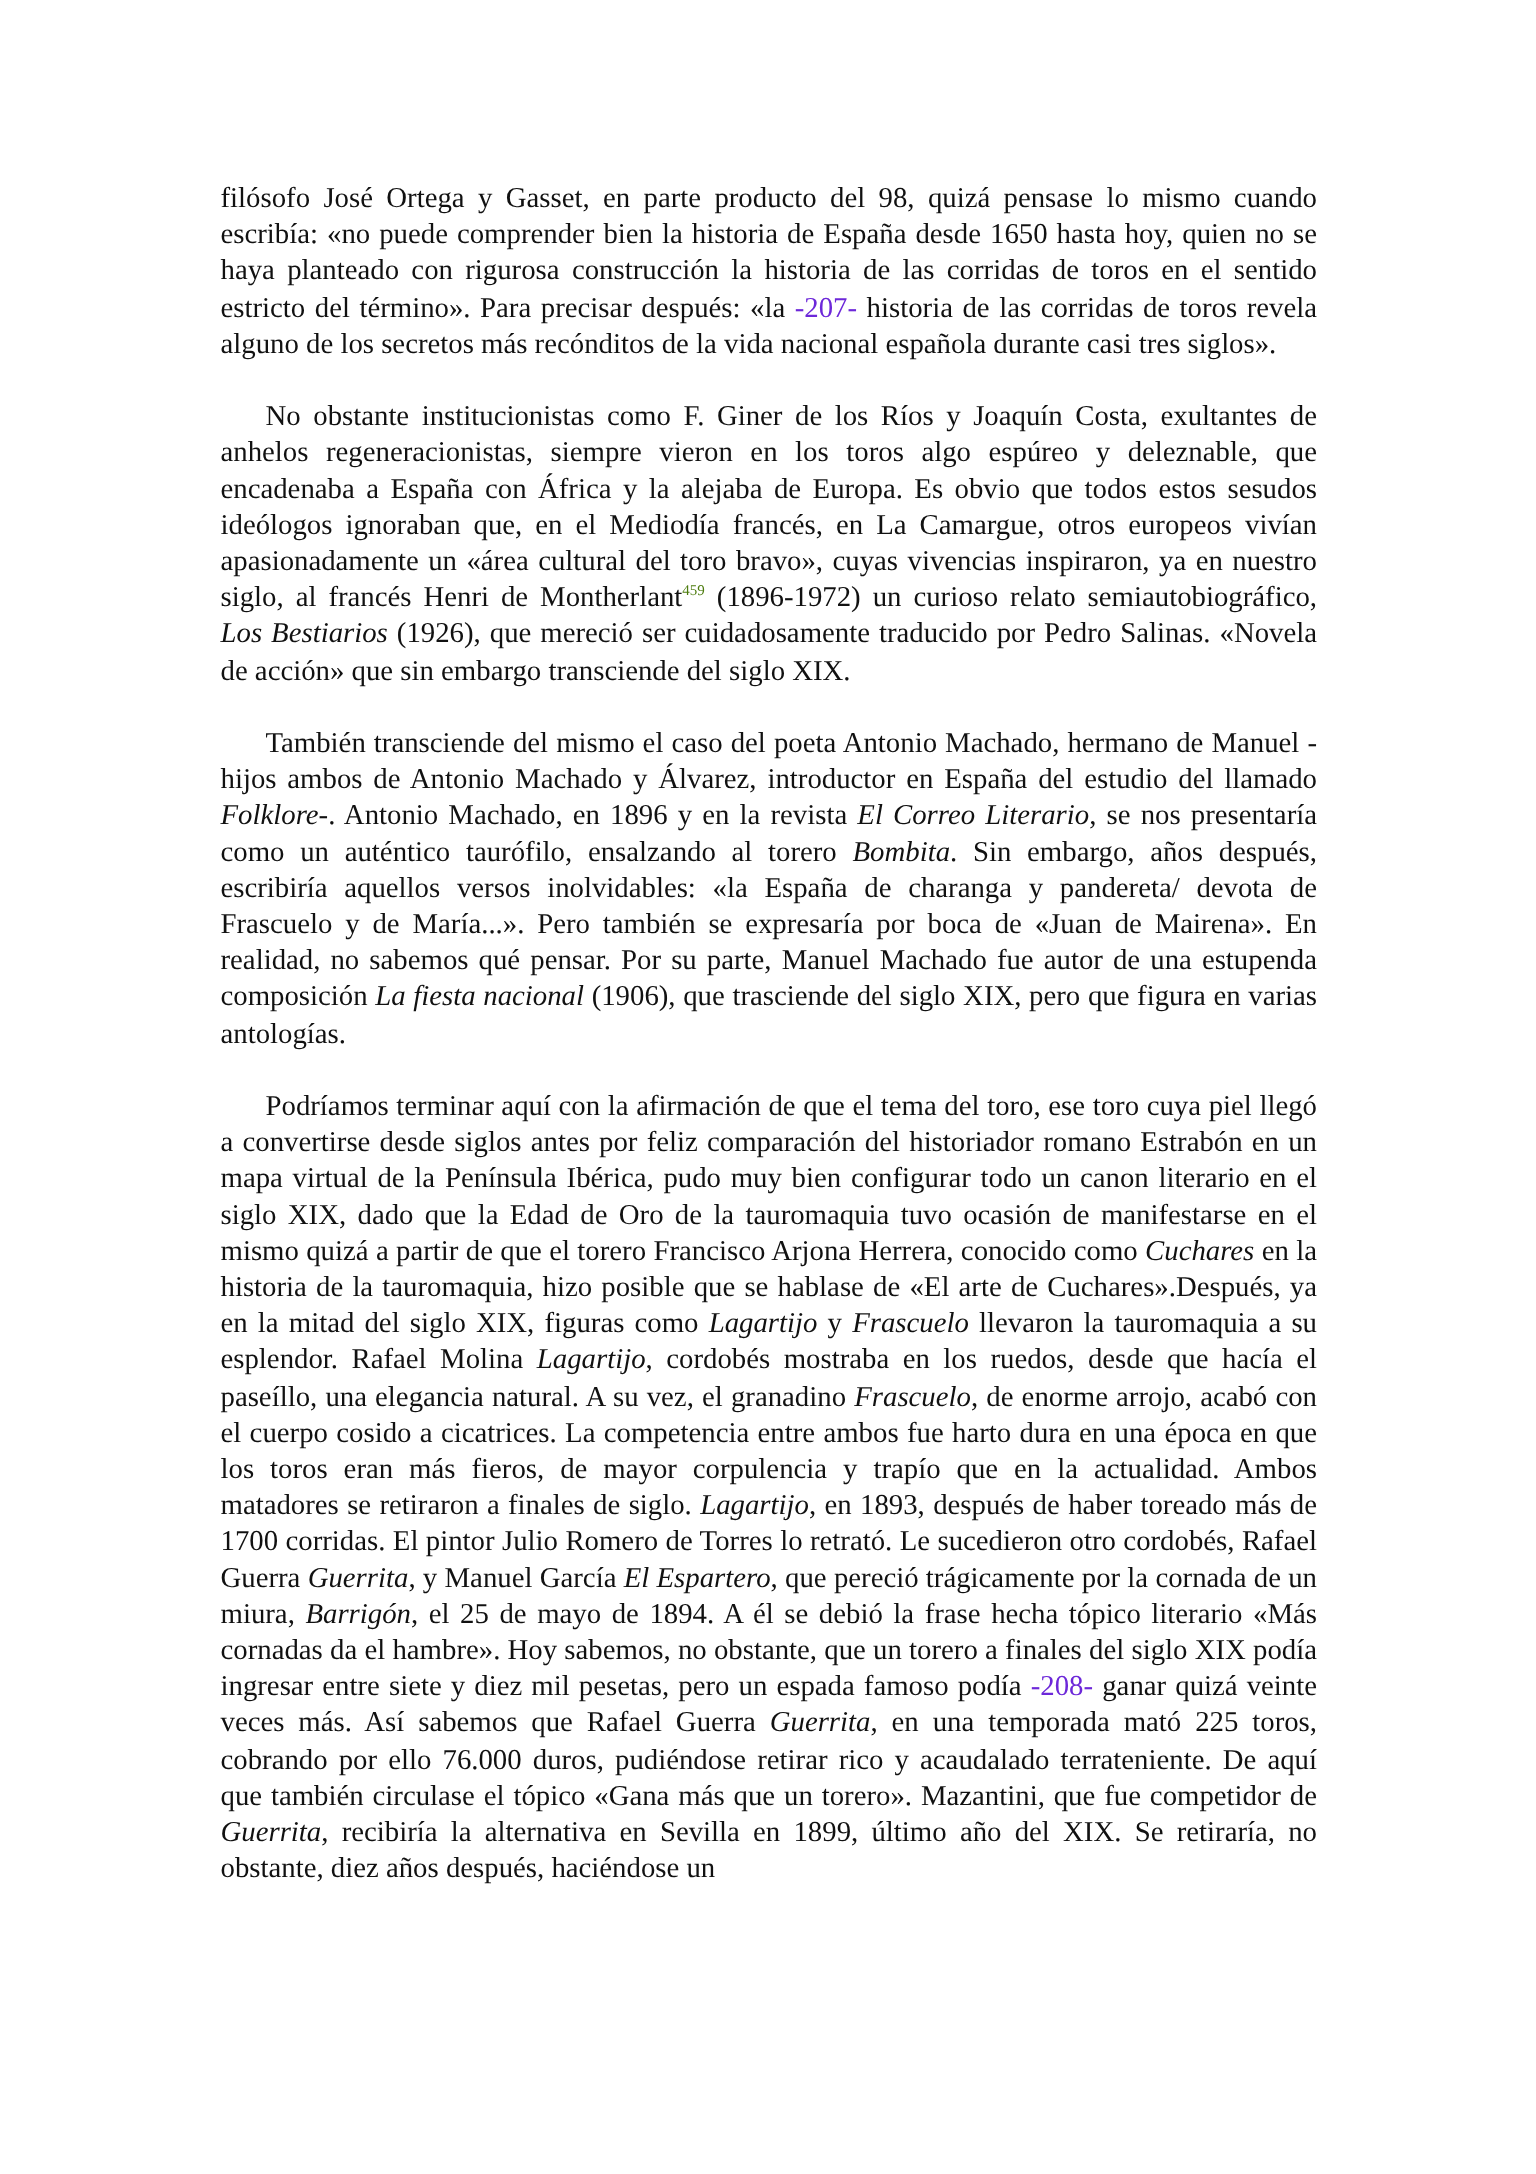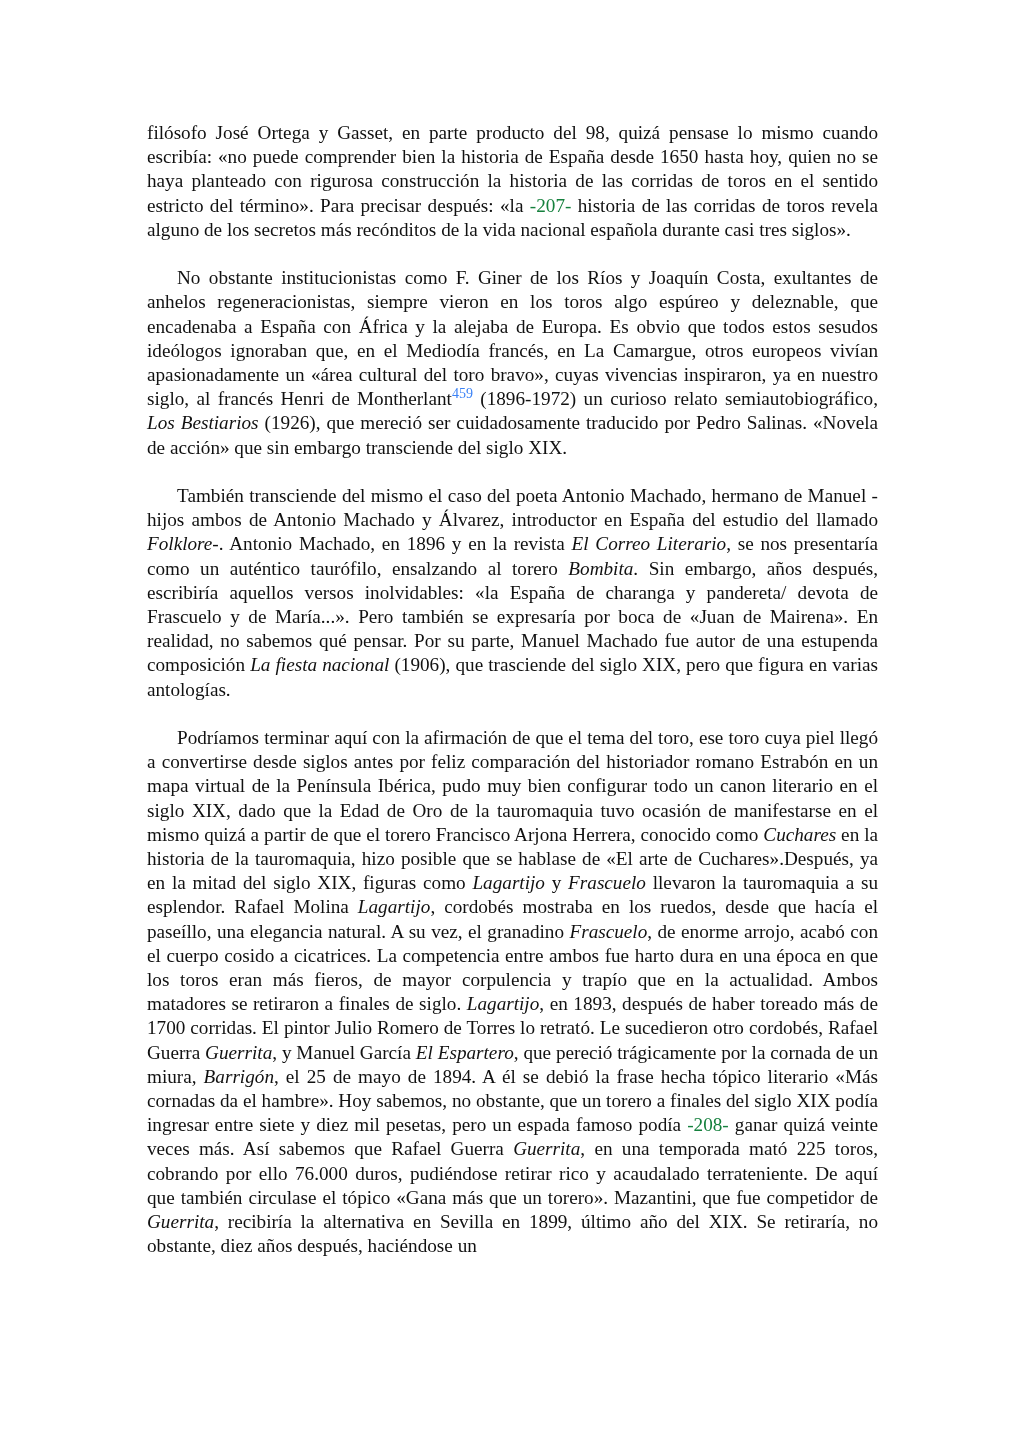--- a/index.html
+++ b/index.html
@@ -28,25 +28,25 @@
       text-align: justify;
       text-indent: 0;
     }
     .para.indent {
       text-indent: 30px;
     }
     .para.last {
       margin-bottom: 0;
     }
     .pagemark {
-      color: #15803d;
+      color: #6d28d9;
     }
     .fn {
-      color: #3b82f6;
-      font-size: 14px;
+      color: #4d7c0f;
+      font-size: 10px;
       vertical-align: super;
       line-height: 0;
       cursor: pointer;
     }
     em { }
   </style>
 </head>
 <body>
 
 <div class="page">

